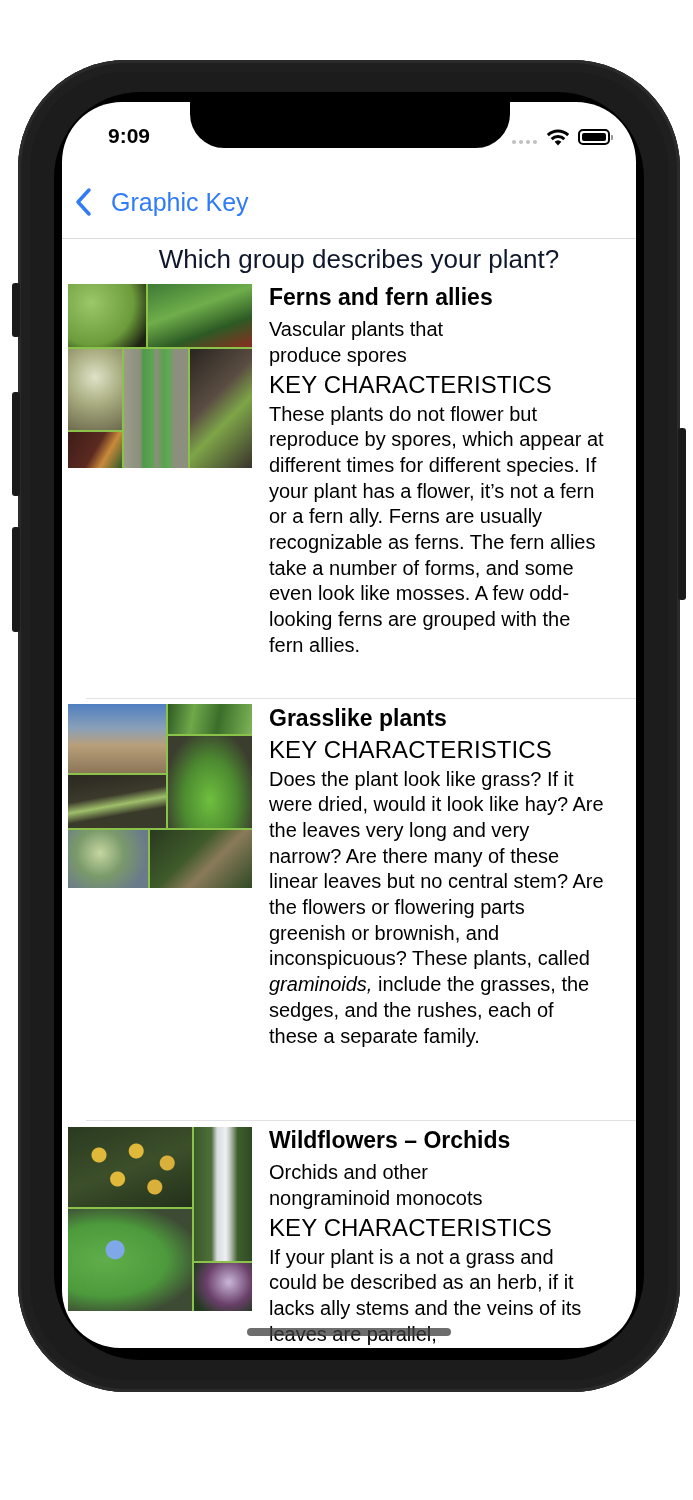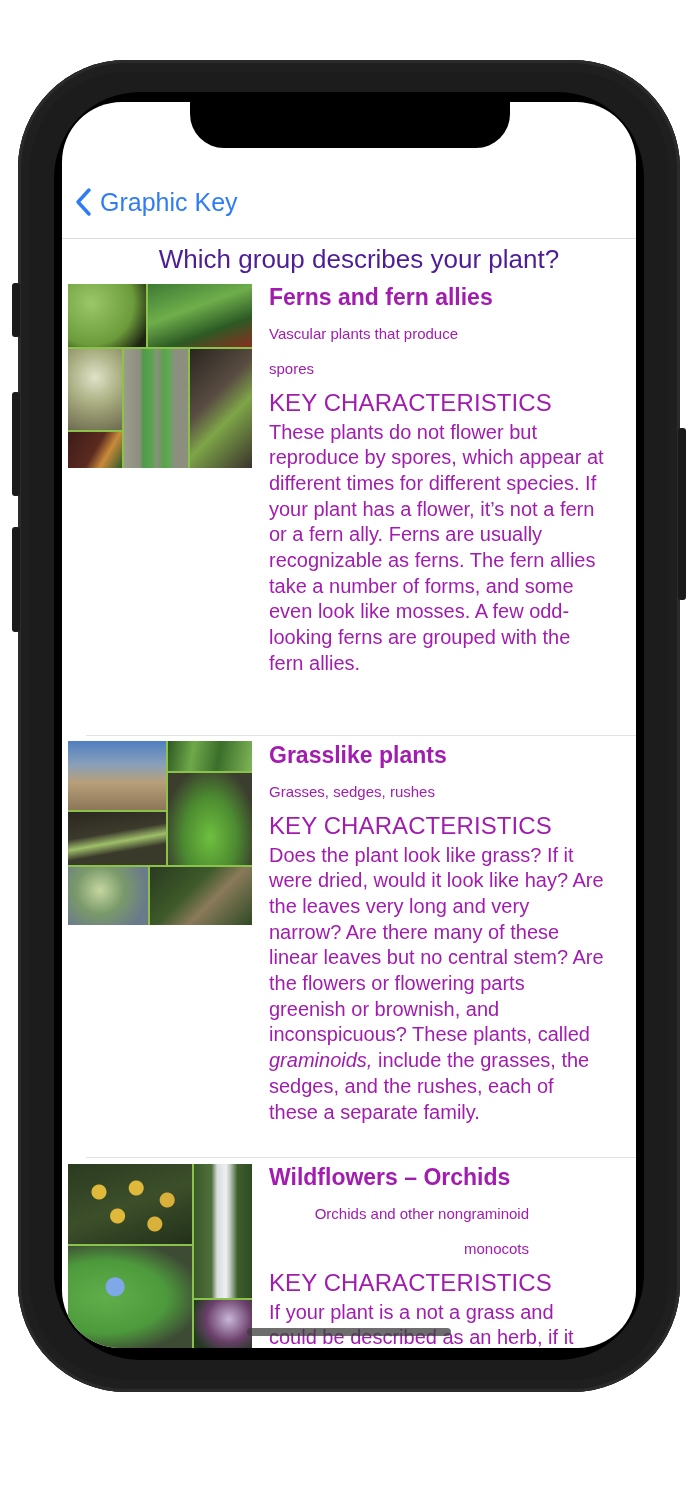--- a/index.html
+++ b/index.html
@@ -47,45 +47,45 @@
   .battery-icon .fill { width: 100%; height: 100%; background: #000; border-radius: 2px; }
   .battery-icon .tip {
     position: absolute; right: -5px; top: 4px; width: 2px; height: 5px; background: #999; border-radius: 0 1px 1px 0;
   }
 
   .nav-bar {
     position: absolute; left: 0; top: 70px; width: 574px; height: 67px;
     border-bottom: 1px solid #dcdcdc;
   }
   .back-button {
-    position: absolute; left: 12px; top: 15px; display: flex; align-items: center; gap: 8px;
+    position: absolute; left: 12px; top: 15px; display: flex; align-items: center; gap: 19px;
     color: #2f7cf6; cursor: pointer;
   }
   .back-chevron { width: 18px; height: 30px; }
   .back-label { font-size: 25px; color: #2f7cf6; }
 
   .content { position: absolute; left: 0; top: 138px; width: 574px; }
   .page-heading {
-    text-align: center; font-size: 26px; color: #4c1d95; height: 40px; line-height: 38px; padding-left: 20px;
+    text-align: center; font-size: 26px; color: #0f172a; height: 40px; line-height: 38px; padding-left: 20px;
   }
 
   .group-row {
     position: relative; display: flex; align-items: flex-start; padding-left: 6px;
   }
   .group-row.bordered::before {
     content: ""; position: absolute; left: 24px; right: 0; top: 0; height: 1px; background: #e2e2e2;
   }
   .thumb {
     width: 184px; height: 184px; flex: none; margin-top: 3px; position: relative;
     background: #8bc34a; overflow: hidden;
   }
   .tile { position: absolute; }
-  .text-col { margin-left: 17px; width: 335px; color: #a21caf; }
+  .text-col { margin-left: 17px; width: 335px; color: #000000; }
   .group-title { font-size: 23px; font-weight: bold; line-height: 30px; margin-top: 2px; }
-  .group-subtitle { font-size: 15px; line-height: 35px; margin-top: 4px; }
+  .group-subtitle { font-size: 20px; line-height: 26px; margin-top: 4px; }
   .key-label { font-size: 24px; line-height: 25.5px; margin-top: 4px; letter-spacing: 0.1px; }
   .group-body { font-size: 20px; line-height: 25.7px; margin-top: 4px; }
   .group-body i { }
 
   .home-indicator {
     position: absolute; left: 185px; top: 1226px; width: 204px; height: 8px;
     background: rgba(60,60,60,0.75); border-radius: 4px; z-index: 10;
   }
 </style>
 </head>
@@ -93,20 +93,38 @@
 
 <div class="phone">
   <div class="phone-inner"></div>
 </div>
 <div class="side-btn btn-l1"></div>
 <div class="side-btn btn-l2"></div>
 <div class="side-btn btn-l3"></div>
 <div class="side-btn btn-r1"></div>
 
 <div class="screen">
+  <div class="status-bar">
+    <span class="status-time">9:09</span>
+    <div class="signal-dots">
+        <span></span>
+        <span></span>
+        <span></span>
+        <span></span>
+      </div>
+    <svg class="wifi-icon" viewBox="0 0 24 18">
+      <path d="M12 17.5 L8.6 13.8 A5 5 0 0 1 15.4 13.8 Z" fill="#000"></path>
+      <path d="M4.6 10 A10.5 10.5 0 0 1 19.4 10 L17.3 12.2 A7.5 7.5 0 0 0 6.7 12.2 Z" fill="#000"></path>
+      <path d="M0.8 6 A16 16 0 0 1 23.2 6 L21.1 8.2 A13 13 0 0 0 2.9 8.2 Z" fill="#000"></path>
+    </svg>
+    <div class="battery-icon">
+      <div class="fill"></div>
+        <div class="tip"></div>
+    </div>
+  </div>
 
   <div class="nav-bar">
     <div class="back-button">
       <svg class="back-chevron" viewBox="0 0 18 30">
         <path d="M15 3 L4 15 L15 27" stroke="#2f7cf6" stroke-width="3.5" fill="none" stroke-linecap="round" stroke-linejoin="round"></path>
       </svg>
       <span class="back-label">Graphic Key</span>
     </div>
   </div>
 
@@ -123,47 +141,46 @@
         <div class="tile" style="left:0;top:148px;width:54px;height:36px;background:linear-gradient(120deg,#3d1c18,#5b2a20 50%,#c98a3a 70%,#2f5a2a);"></div>
       </div>
       <div class="text-col">
         <div class="group-title">Ferns and fern allies</div>
         <div class="group-subtitle" style="width:210px;">Vascular plants that produce spores</div>
         <div class="key-label">KEY CHARACTERISTICS</div>
         <div class="group-body">These plants do not flower but reproduce by spores, which appear at different times for different species. If your plant has a flower, it’s not a fern or a fern ally. Ferns are usually recognizable as ferns. The fern allies take a number of forms, and some even look like mosses. A few odd-looking ferns are grouped with the fern allies.</div>
       </div>
     </div>
 
-    <div class="group-row bordered" style="height:422px;padding-top:3px;margin-top:37px;">
+    <div class="group-row bordered" style="height:422px;padding-top:3px;">
       <div class="thumb" style="margin-top:3px;">
         <div class="tile" style="left:0;top:0;width:98px;height:69px;background:linear-gradient(180deg,#4f7fc0,#8aa0b8 35%,#b89f7a 60%,#8c7658);"></div>
         <div class="tile" style="left:100px;top:0;width:84px;height:30px;background:linear-gradient(100deg,#2e5a22,#6fa84a 30%,#3a6e2a 60%,#7fb558);"></div>
         <div class="tile" style="left:100px;top:32px;width:84px;height:92px;background:radial-gradient(ellipse at 50% 70%,#6fbf3f,#4c8a30 45%,#3b3d2e 80%);"></div>
         <div class="tile" style="left:0;top:71px;width:98px;height:53px;background:linear-gradient(170deg,#2a2820,#3c3a2c 40%,#9fbf6a 55%,#3a3a2a 70%);"></div>
         <div class="tile" style="left:0;top:126px;width:80px;height:58px;background:radial-gradient(circle at 40% 40%,#c5d6a0,#7a9a6a 40%,#6a7a8a 80%);"></div>
         <div class="tile" style="left:82px;top:126px;width:102px;height:58px;background:linear-gradient(135deg,#2a3a20,#3e5a2a 40%,#8a7a5a 60%,#2f4a24);"></div>
       </div>
       <div class="text-col">
         <div class="group-title">Grasslike plants</div>
-        <div class="group-subtitle">Grasses, sedges, rushes</div>
         <div class="key-label">KEY CHARACTERISTICS</div>
         <div class="group-body"><span>Does the plant look like grass? If it were dried, would it look like hay? Are the leaves very long and very narrow? Are there many of these linear leaves but no central stem? Are the flowers or flowering parts greenish or brownish, and inconspicuous? These plants, called </span><i>graminoids,</i><span> include the grasses, the sedges, and the rushes, each of these a separate family.</span></div>
       </div>
     </div>
 
     <div class="group-row bordered" style="height:260px;padding-top:3px;">
       <div class="thumb" style="margin-top:4px;">
         <div class="tile" style="left:0;top:0;width:124px;height:80px;background:radial-gradient(circle at 25% 35%,#e0b83a 0 7px,transparent 8px),radial-gradient(circle at 55% 30%,#e0b83a 0 7px,transparent 8px),radial-gradient(circle at 80% 45%,#d9b03a 0 7px,transparent 8px),radial-gradient(circle at 40% 65%,#e0b83a 0 7px,transparent 8px),radial-gradient(circle at 70% 75%,#d9b03a 0 7px,transparent 8px),linear-gradient(160deg,#2a3a20,#3c4f2a 50%,#22301a);"></div>
         <div class="tile" style="left:126px;top:0;width:58px;height:134px;background:linear-gradient(90deg,#3a5a2a,#4f6f3a 30%,#d8dde0 40%,#eef0f2 55%,#c0c8c0 62%,#3f5f2e 75%,#2e4a22);"></div>
         <div class="tile" style="left:0;top:82px;width:124px;height:102px;background:radial-gradient(circle at 38% 40%,#7fa8e8 0 9px,transparent 10px),radial-gradient(ellipse at 30% 50%,#5fae4a,#4d9a3c 50%,#3d4a34 80%);"></div>
         <div class="tile" style="left:126px;top:136px;width:58px;height:48px;background:radial-gradient(circle at 60% 40%,#c9b6d8,#6a3f6a 50%,#223a20 85%);"></div>
       </div>
       <div class="text-col">
         <div class="group-title">Wildflowers – Orchids</div>
-        <div class="group-subtitle" style="width:260px;text-align:right;">Orchids and other nongraminoid monocots</div>
+        <div class="group-subtitle" style="width:260px;">Orchids and other nongraminoid monocots</div>
         <div class="key-label">KEY CHARACTERISTICS</div>
         <div class="group-body">If your plant is a not a grass and could be described as an herb, if it lacks ally stems and the veins of its leaves are parallel,</div>
       </div>
     </div>
   </div>
 
   <div class="home-indicator"></div>
 </div>
 
 <div class="notch"></div>

